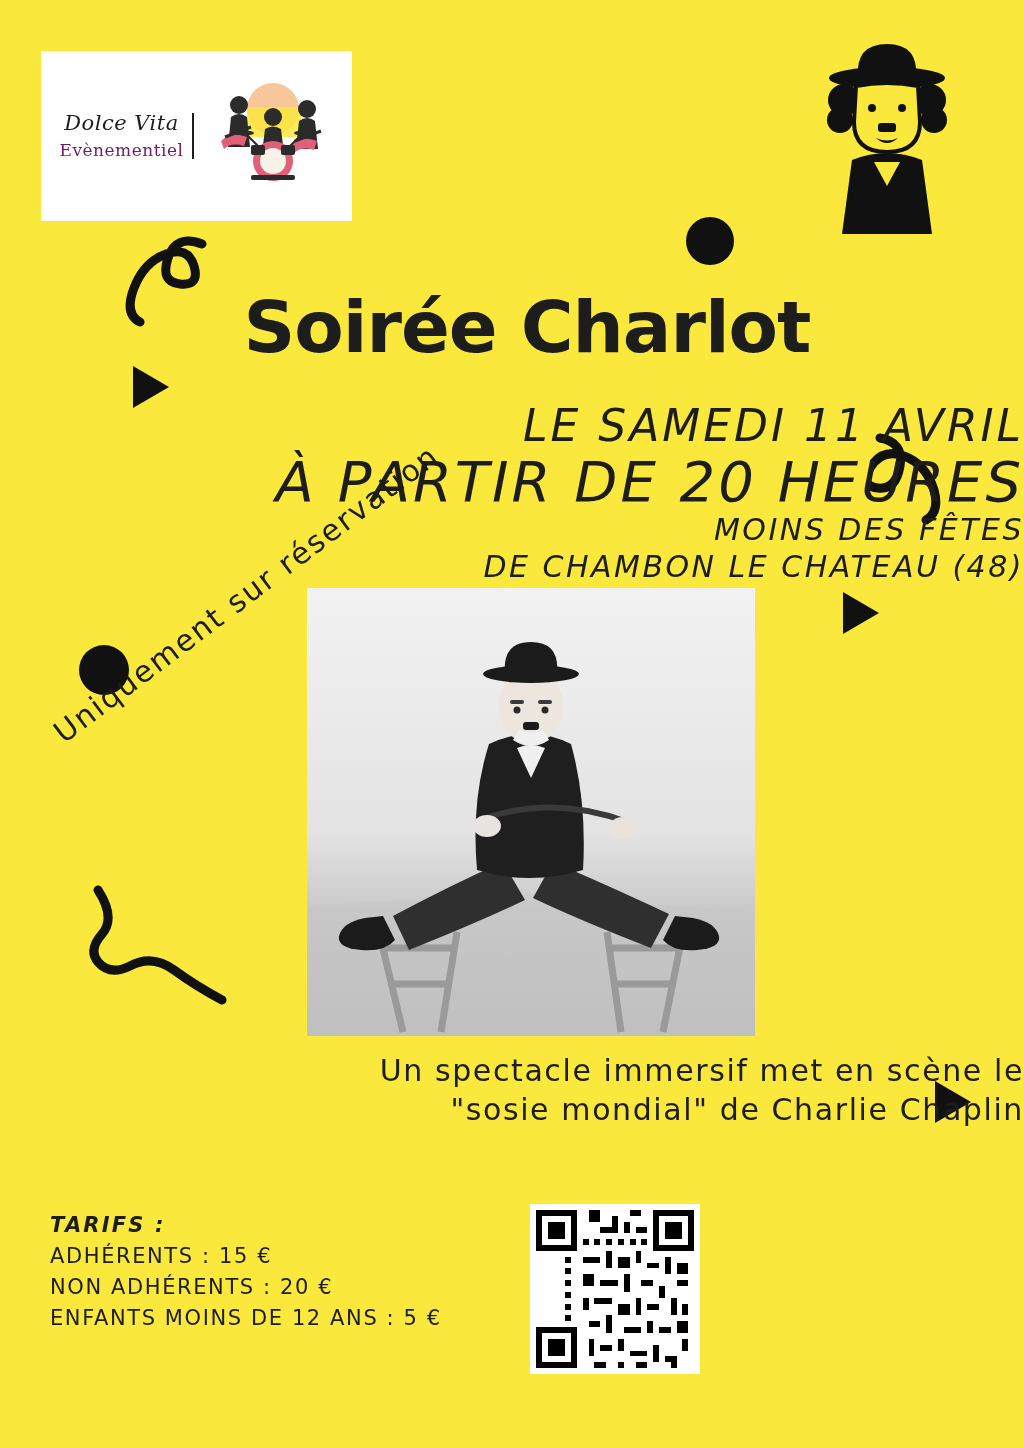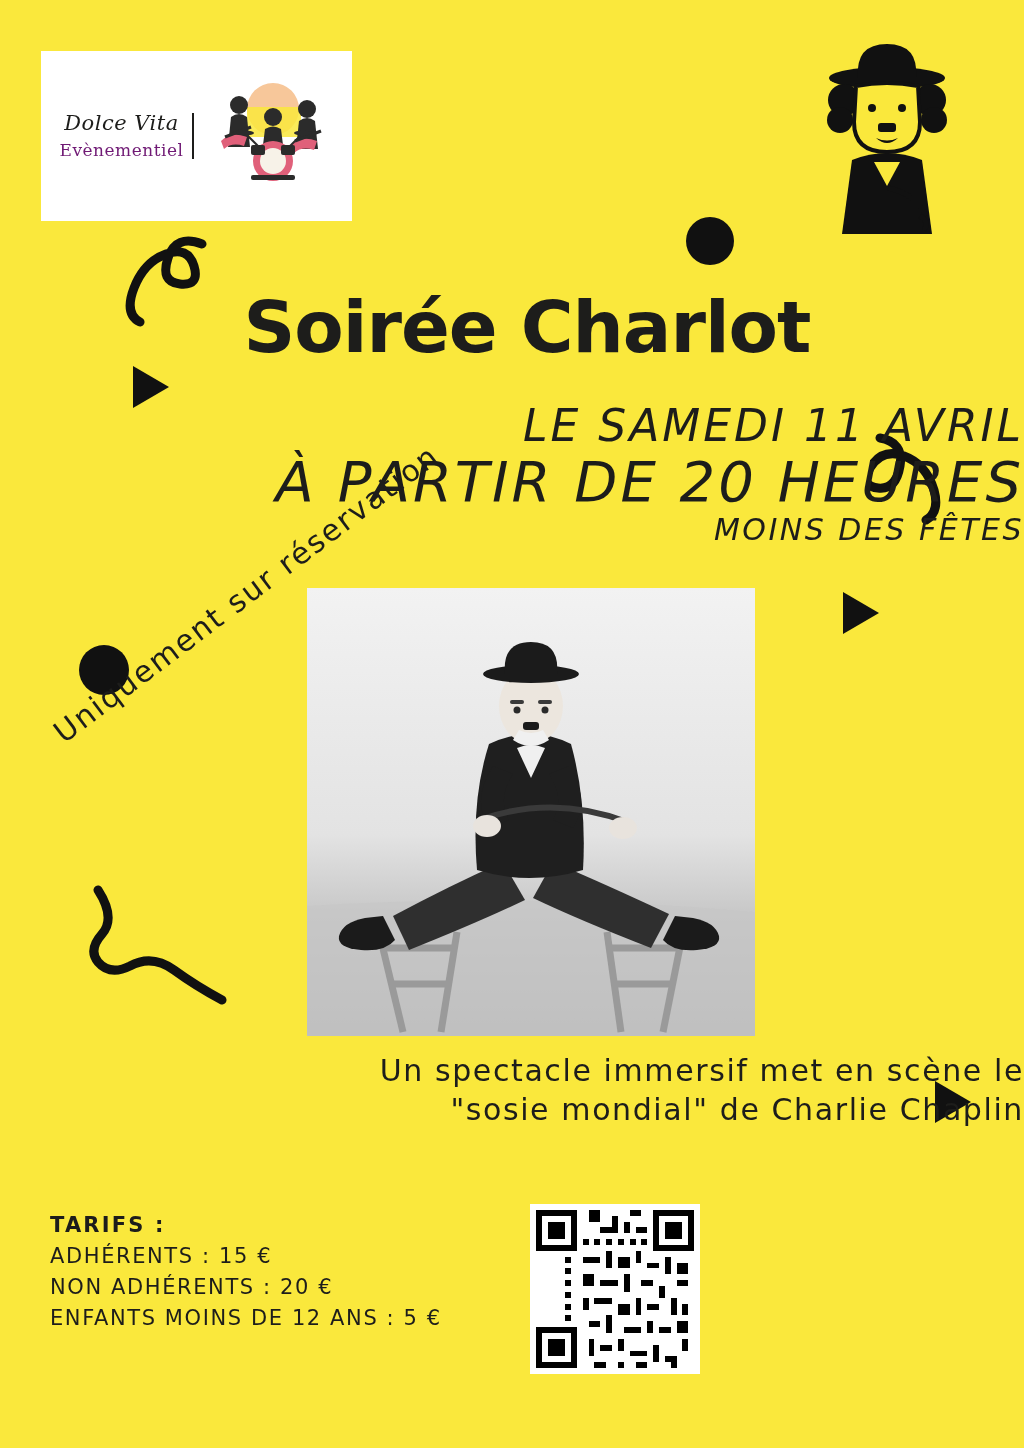--- a/index.html
+++ b/index.html
@@ -174,21 +174,21 @@
   .prices {
     position: absolute;
     left: 50px;
     top: 1210px;
     color: #1d1d1b;
     font-family: "DejaVu Sans", sans-serif;
     font-size: 21px;
     letter-spacing: 1.6px;
     line-height: 1.48;
   }
-  .prices .head { font-weight: bold; letter-spacing: 2.2px; }
+  .prices .head { font-weight: bold; letter-spacing: 2.2px; font-style: italic; }
 
   
   .contact {
     position: absolute;
     left: 50px;
     top: 1327px;
     color: #1d1d1b;
     font-family: "DejaVu Sans", sans-serif;
     font-size: 20px;
     letter-spacing: 1.4px;
@@ -297,20 +297,21 @@
   <div class="deco squiggle-3">
     <svg width="150" height="130" viewBox="0 0 150 130">
       <path d="M12 10 q18 28 4 44 q-14 16 -4 28 q12 14 32 4 q22 -12 44 4 q22 16 48 30" stroke="#111" stroke-width="9" fill="none" stroke-linecap="round"></path>
     </svg>
   </div>
 
   <div class="title-main">Soirée Charlot</div>
   <div class="date-line date-1">LE SAMEDI 11 AVRIL</div>
   <div class="date-line date-2">À PARTIR DE 20 HEURES</div>
   <div class="date-line venue-1">MOINS DES FÊTES</div>
+  <div class="date-line venue-2">DE CHAMBON LE CHATEAU (48)</div>
 
   <div class="photo">
     <svg width="448" height="448" viewBox="0 0 448 448">
       <defs>
         <linearGradient id="bg" x1="0" y1="0" x2="0" y2="1">
           <stop offset="0%" stop-color="#f2f2f2"></stop>
           <stop offset="55%" stop-color="#e3e3e3"></stop>
           <stop offset="72%" stop-color="#c9c9c9"></stop>
           <stop offset="100%" stop-color="#b4b4b4"></stop>
         </linearGradient>

